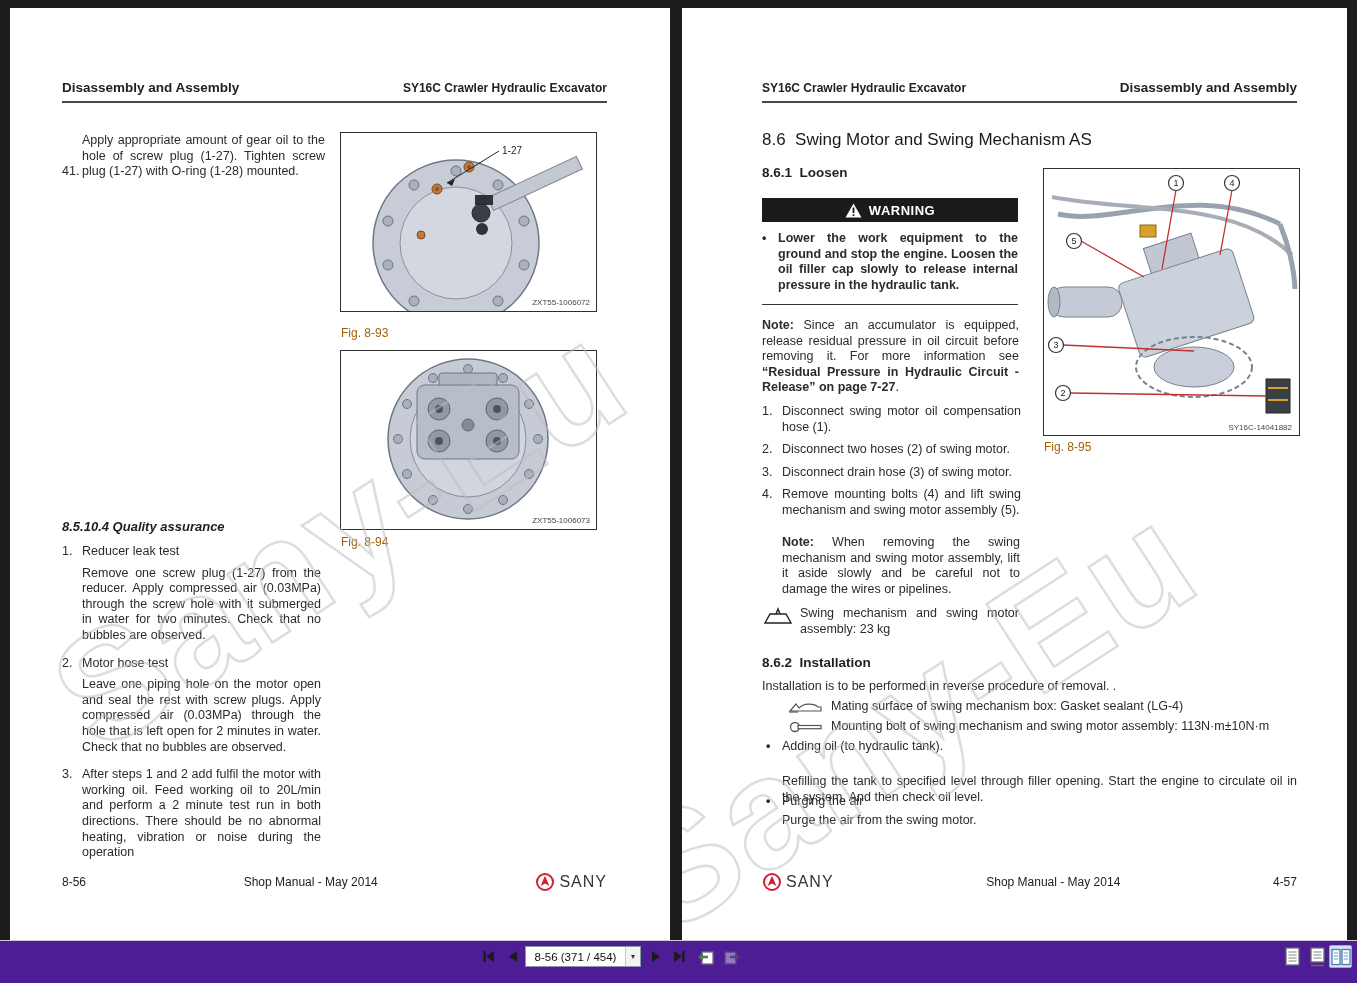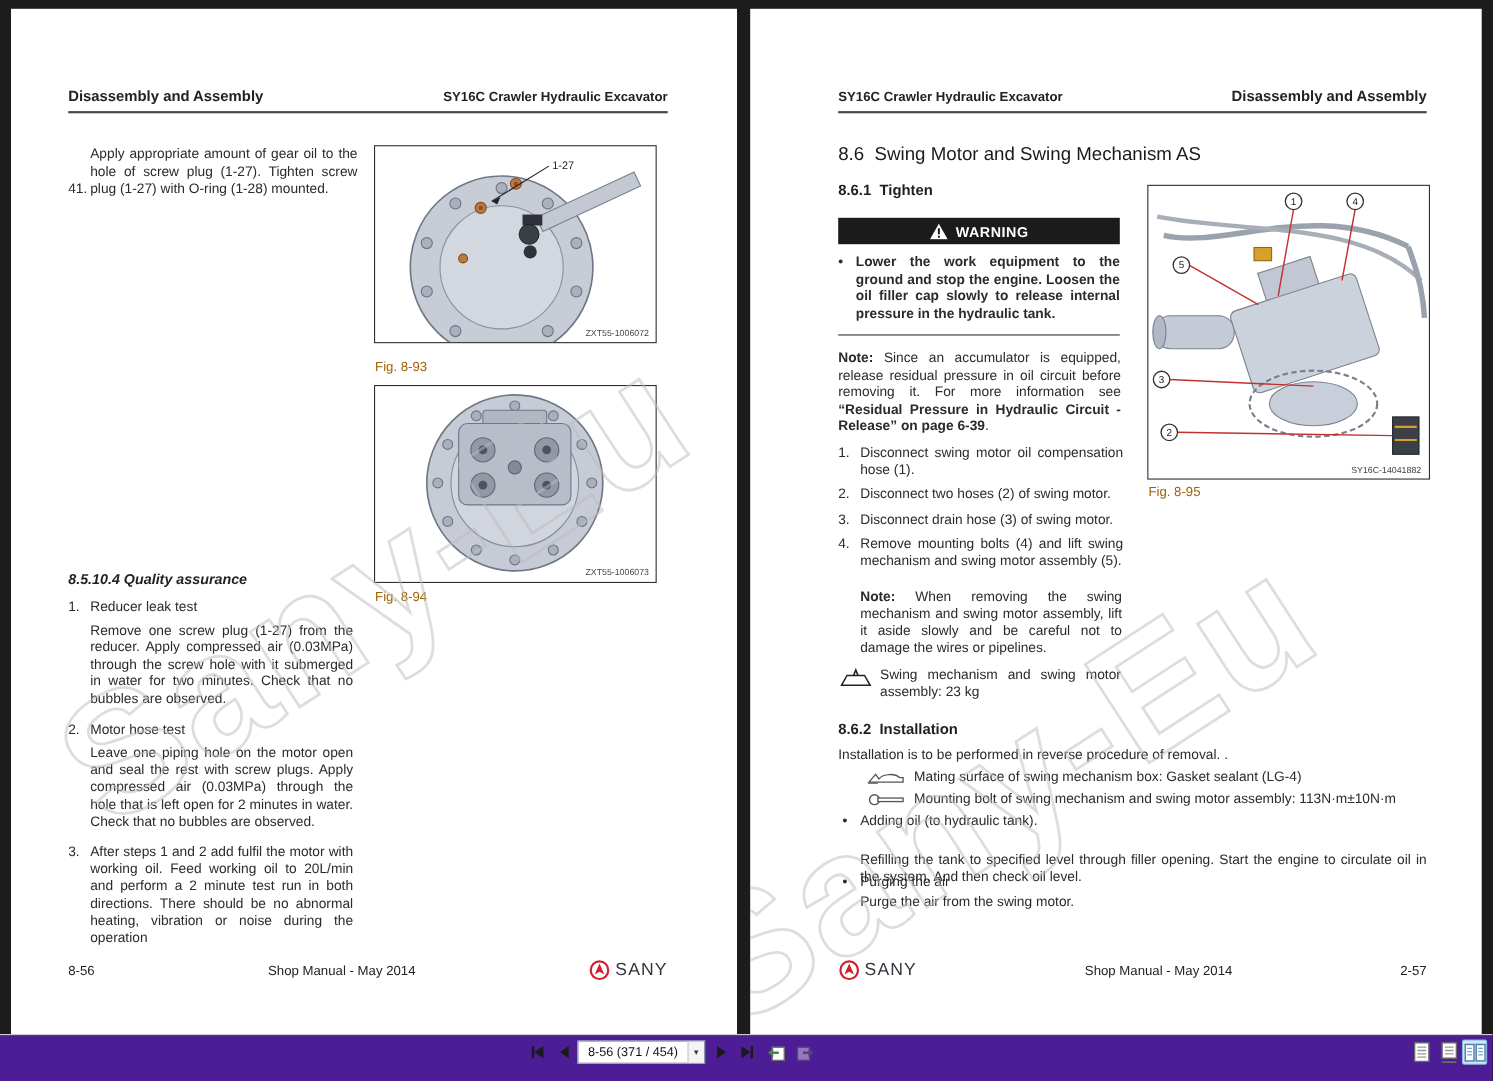--- a/index.html
+++ b/index.html
@@ -177,41 +177,41 @@
 </div>
 
 <div class="page page-right">
   <div class="abs hdr" style="left:80px; top:72px; width:535px;">
     <span class="hdr-small">SY16C Crawler Hydraulic Excavator</span>
     <span class="hdr-big">Disassembly and Assembly</span>
   </div>
   <div class="abs rule" style="left:80px; top:93px; width:535px;"></div>
 
   <div class="abs title-lg" style="left:80px; top:122px;">8.6  Swing Motor and Swing Mechanism AS</div>
-  <div class="abs sec-bold" style="left:80px; top:157px;">8.6.1  Tighten</div>
+  <div class="abs sec-bold" style="left:80px; top:157px;">8.6.1  Loosen</div>
 
   <div class="abs warnbox" style="left:80px; top:190px;">
     <div class="warnbar">
       <svg width="17" height="15" viewBox="0 0 17 15">
         <polygon points="8.5,0.5 16.5,14.5 0.5,14.5" fill="#fff"></polygon>
         <rect x="7.6" y="4.5" width="1.8" height="5.5" fill="#1b1b1b"></rect>
         <rect x="7.6" y="11.3" width="1.8" height="1.8" fill="#1b1b1b"></rect>
       </svg>
       <span>WARNING</span>
     </div>
     <div class="warnbody">
       <div class="bullet-li body-txt">
         <span class="b">•</span>
         <span class="t">Lower the work equipment to the ground and stop the engine. Loosen the oil filler cap slowly to release internal pressure in the hydraulic tank.</span>
       </div>
     </div>
   </div>
 
   <div class="abs body-txt" style="left:80px; top:310px; width:257px;">
-    <b>Note:</b><span> Since an accumulator is equipped, release residual pressure in oil circuit before removing it. For more information see </span><b>“Residual Pressure in Hydraulic Circuit - Release” on page 6-39</b><span>.</span>
+    <b>Note:</b><span> Since an accumulator is equipped, release residual pressure in oil circuit before removing it. For more information see </span><b>“Residual Pressure in Hydraulic Circuit - Release” on page 7-27</b><span>.</span>
   </div>
 
   <div class="abs" style="left:80px; top:396px; width:259px;">
     <div class="li body-txt" style="margin-bottom:7px;">
       <span class="n">1.</span>
       <span class="t">Disconnect swing motor oil compensation hose (1).</span>
     </div>
     <div class="li body-txt" style="margin-bottom:7px;">
       <span class="n">2.</span>
       <span class="t">Disconnect two hoses (2) of swing motor.</span>
@@ -314,21 +314,21 @@
 
   <div class="abs footer" style="left:80px; top:864px; width:535px;">
     <span class="logo">
       <svg width="20" height="20" viewBox="0 0 20 20">
         <circle cx="10" cy="10" r="8" fill="#fff" stroke="#cf2030" stroke-width="2"></circle>
         <path d="M10 3.8 L14.4 14 L10 11.4 L5.6 14 Z" fill="#cf2030"></path>
       </svg>
       <span class="logo-word">SANY</span>
     </span>
     <span>Shop Manual - May 2014</span>
-    <span>2-57</span>
+    <span>4-57</span>
   </div>
 
   <div class="wm" style="left:-90px; top:810px; transform:rotate(-33deg);">Sany-Eu</div>
 </div>
 
 <div class="toolbar">
   <div class="tbtn" style="left:478px;">
     <svg width="14" height="13" viewBox="0 0 14 13">
       <polygon points="12,1 4,6.5 12,12" fill="#1a1a1a"></polygon>
         <rect x="1.5" y="1" width="2.2" height="11" fill="#1a1a1a"></rect>

